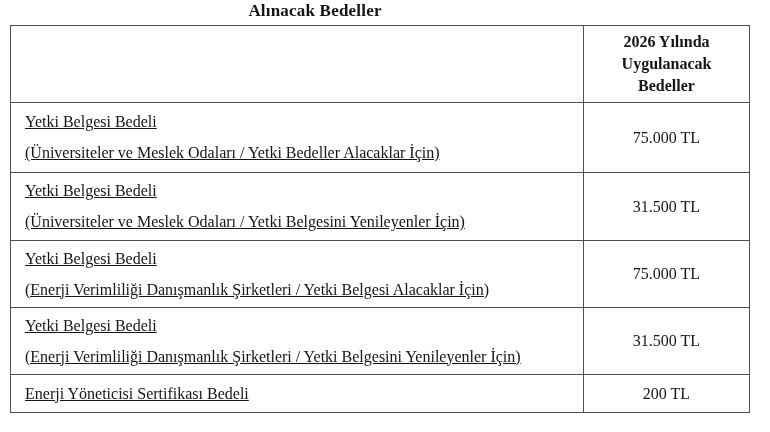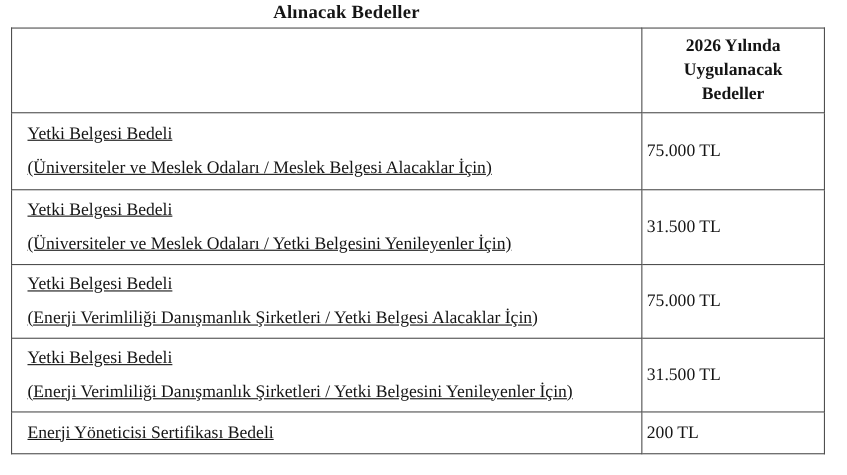--- a/index.html
+++ b/index.html
@@ -55,20 +55,21 @@
     text-decoration: underline;
   }
   td.label-cell .line1 {
     display: block;
   }
   td.label-cell .line2 {
     display: block;
     margin-top: 13px;
   }
   td.value-cell {
+    text-align: center;
     vertical-align: middle;
     padding: 2px 4px;
   }
   td.header-cell {
     font-weight: bold;
     text-align: center;
     vertical-align: middle;
     line-height: 1.38;
   }
   td.header-cell .hline { display: block; }
@@ -96,21 +97,21 @@
         <td class="value-cell header-cell">
           <span class="hline">2026 Yılında</span>
           <span class="hline">Uygulanacak</span>
           <span class="hline">Bedeller</span>
         </td>
       </tr>
 
       <tr class="r0">
         <td class="label-cell">
           <span class="line1">Yetki Belgesi Bedeli</span>
-          <span class="line2">(Üniversiteler ve Meslek Odaları / Meslek Belgesi Alacaklar İçin)</span>
+          <span class="line2">(Üniversiteler ve Meslek Odaları / Yetki Bedeller Alacaklar İçin)</span>
         </td>
         <td class="value-cell">75.000 TL</td>
       </tr>
 
       <tr class="r1">
         <td class="label-cell">
           <span class="line1">Yetki Belgesi Bedeli</span>
           <span class="line2">(Üniversiteler ve Meslek Odaları / Yetki Belgesini Yenileyenler İçin)</span>
         </td>
         <td class="value-cell">31.500 TL</td>

